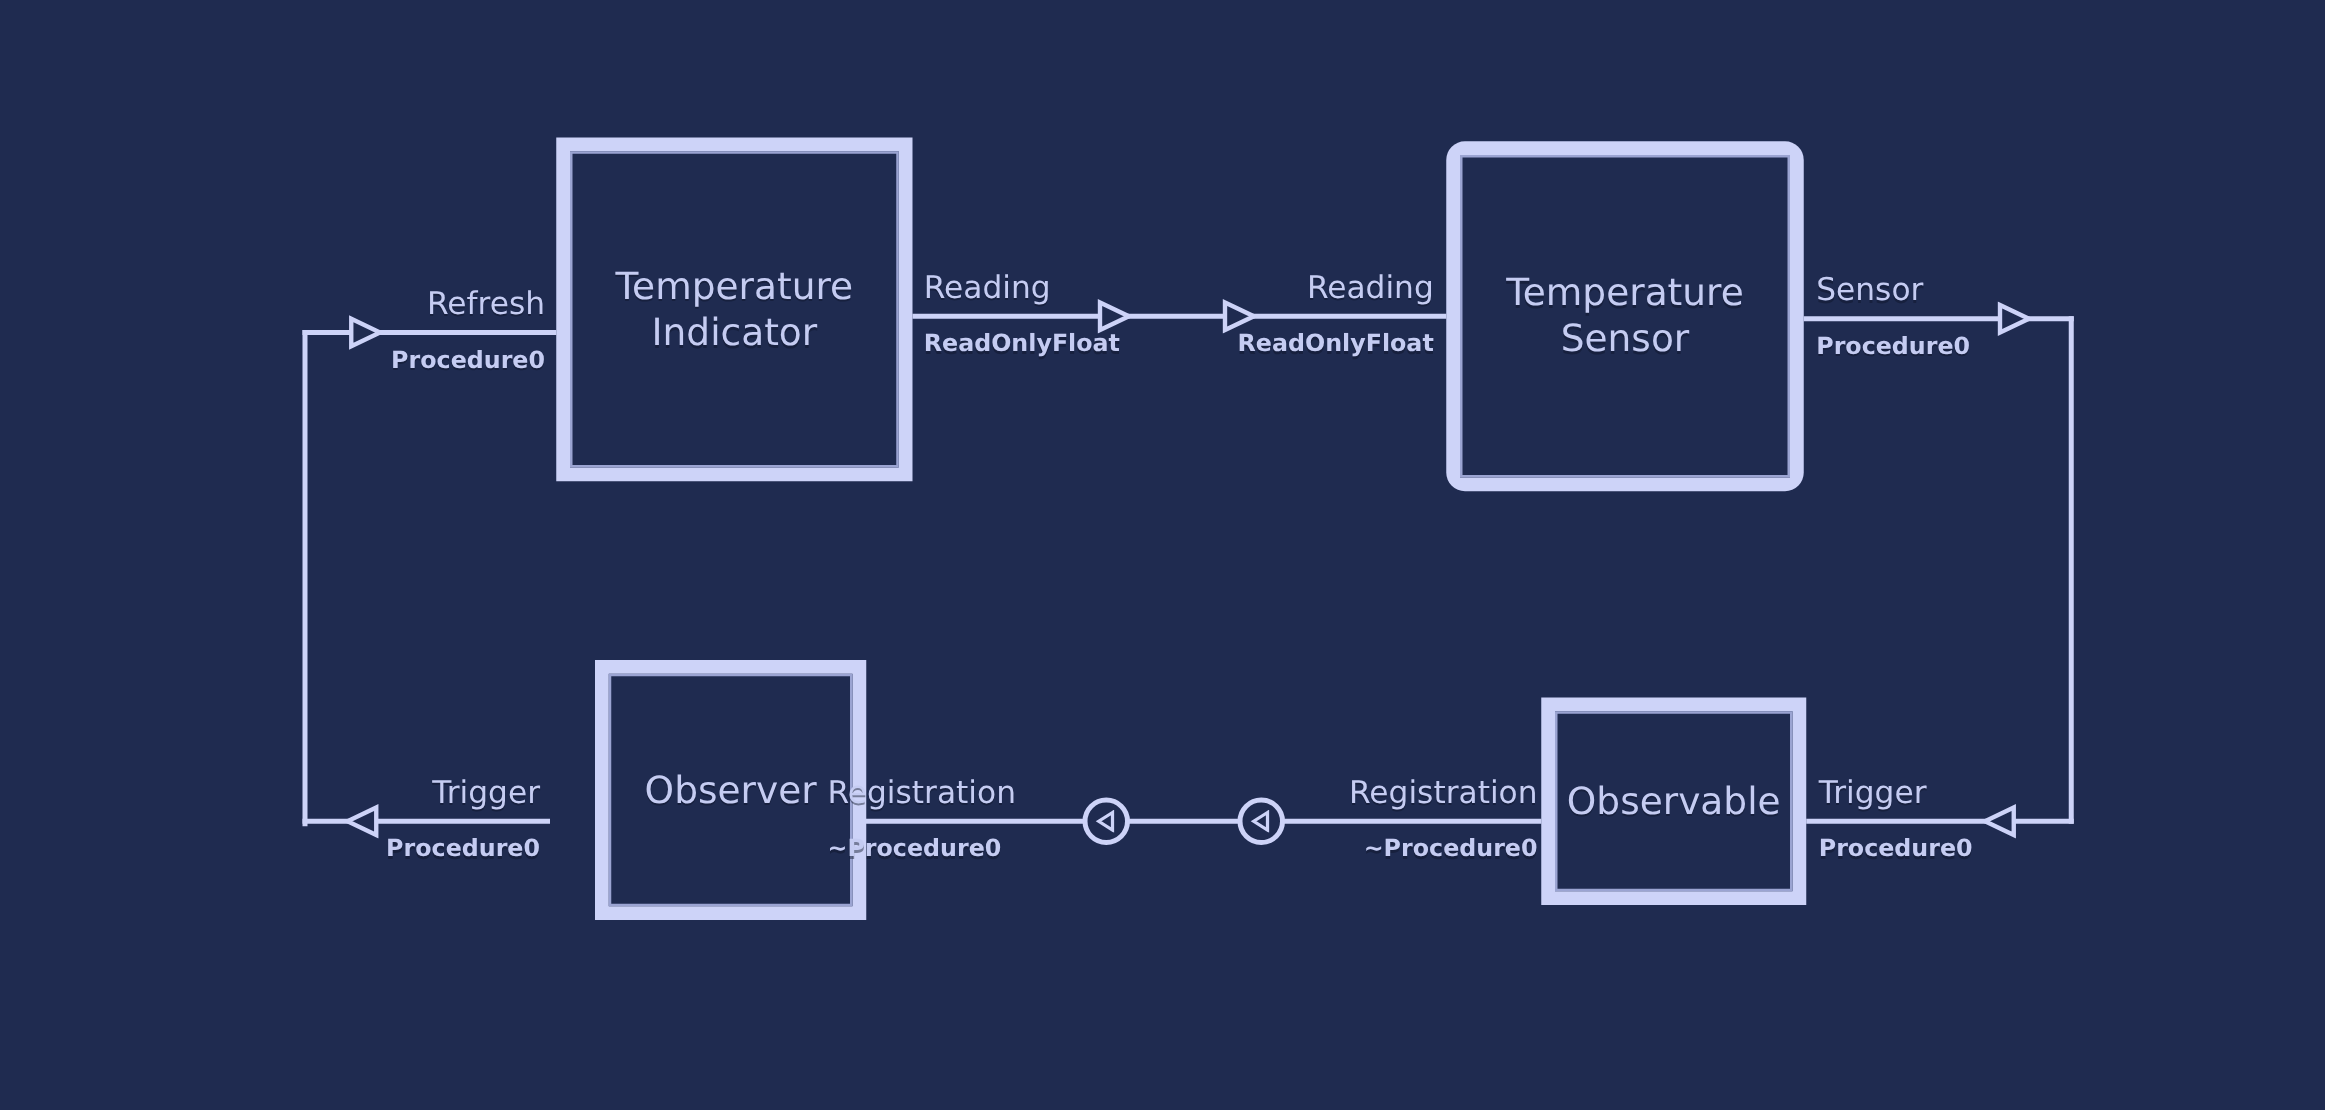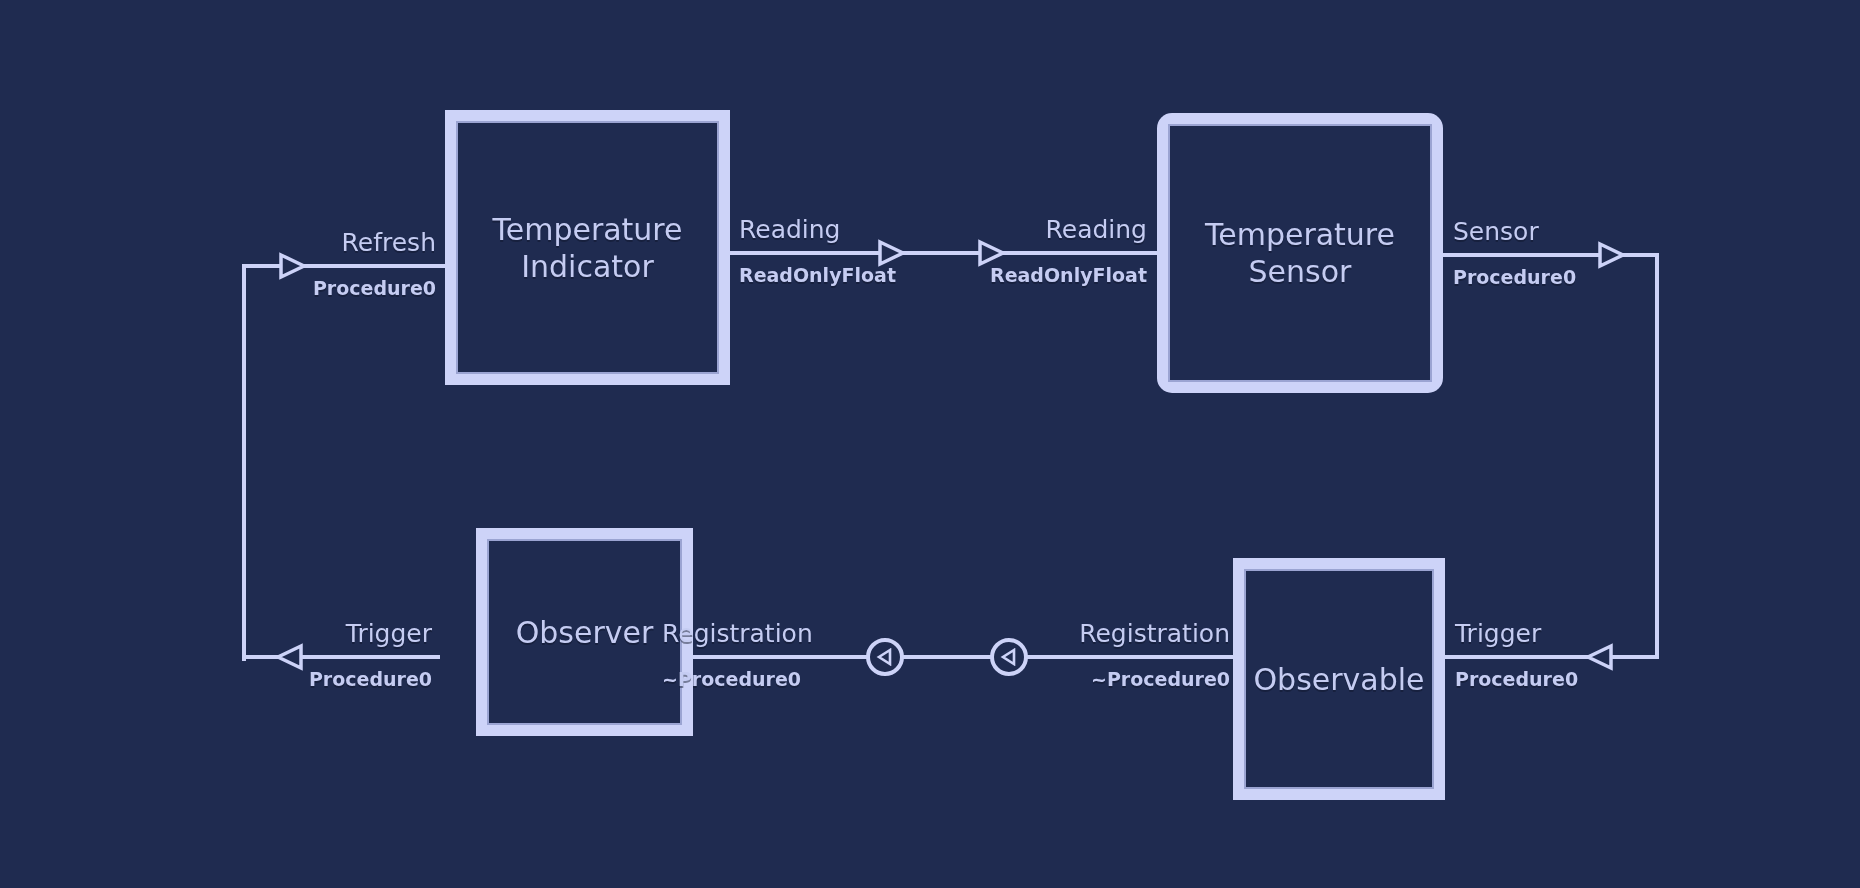--- a/index.html
+++ b/index.html
@@ -99,21 +99,21 @@
       <div class="node-name">Temperature Sensor</div>
     </div>
   </div>
 
   <div class="node" style="left:440px;top:528px;width:217px;height:208px;margin-left:36px;">
     <div class="node-inner">
       <div class="node-name">Observer</div>
     </div>
   </div>
 
-  <div class="node" style="left:1233px;top:558px;width:212px;height:242px;">
+  <div class="node" style="left:1233px;top:558px;width:212px;height:166px;">
     <div class="node-inner">
       <div class="node-name">Observable</div>
     </div>
   </div>
 
   <div class="port-name ta-r" style="left:250px;top:226px;width:186px;">Refresh</div>
   <div class="port-type ta-r" style="left:250px;top:276px;width:186px;">Procedure0</div>
 
   <div class="port-name ta-l" style="left:739px;top:213px;width:200px;">Reading</div>
   <div class="port-type ta-l" style="left:739px;top:263px;width:200px;">ReadOnlyFloat</div>

